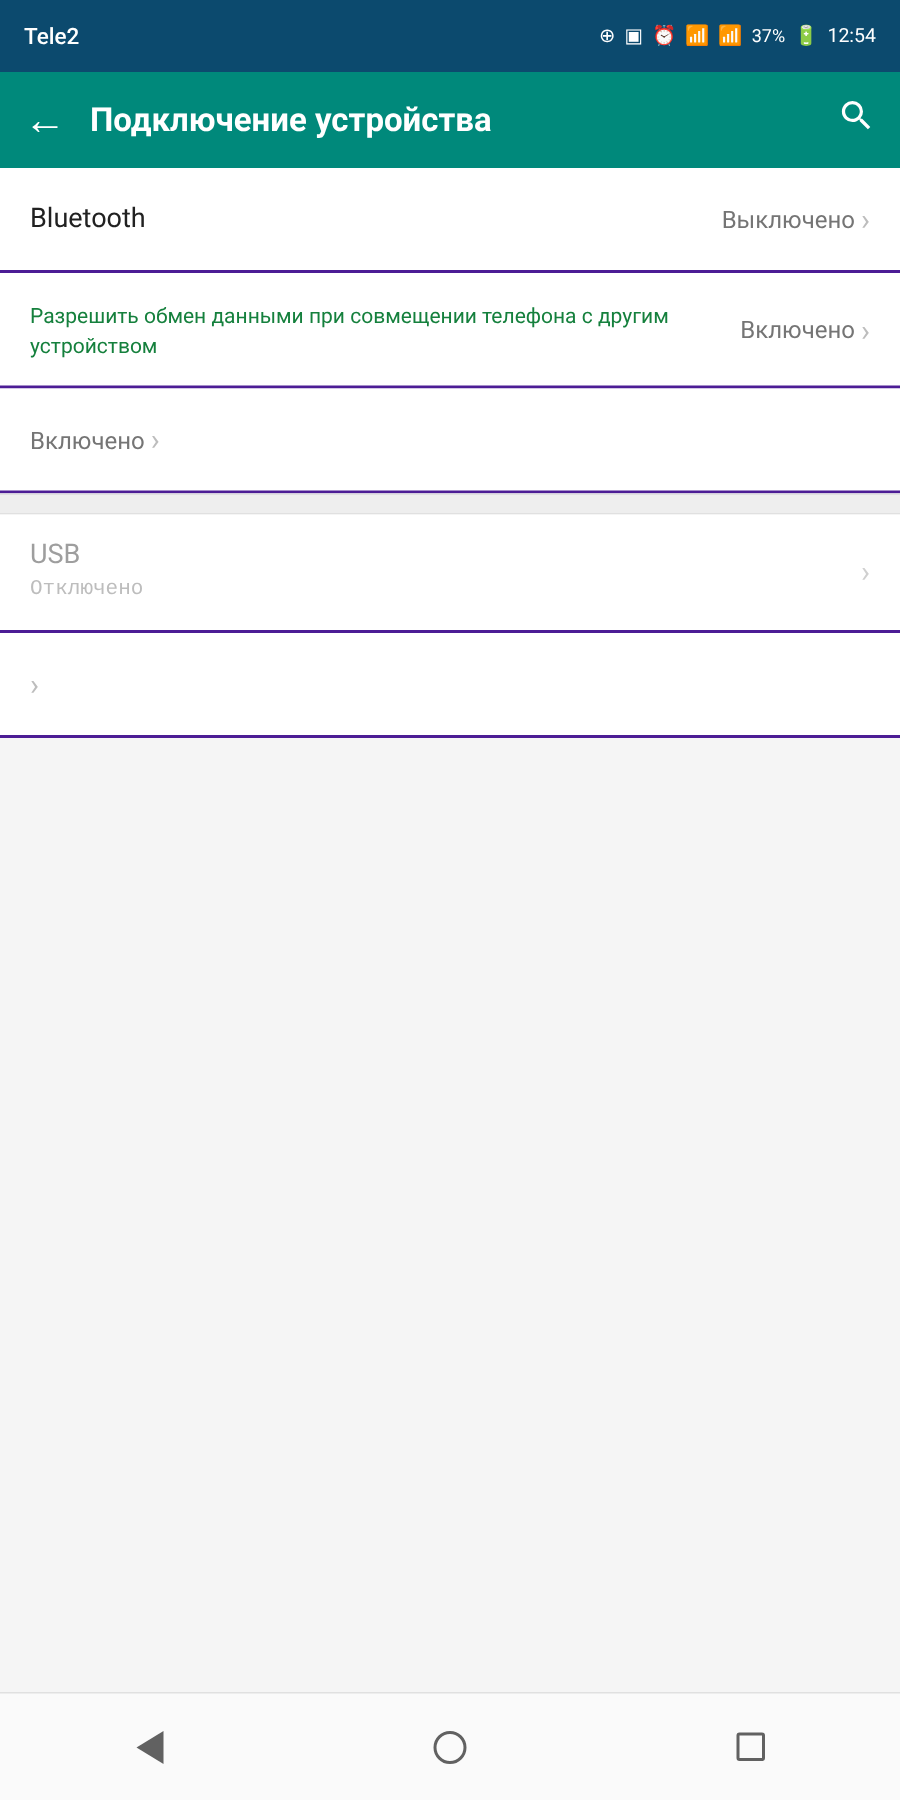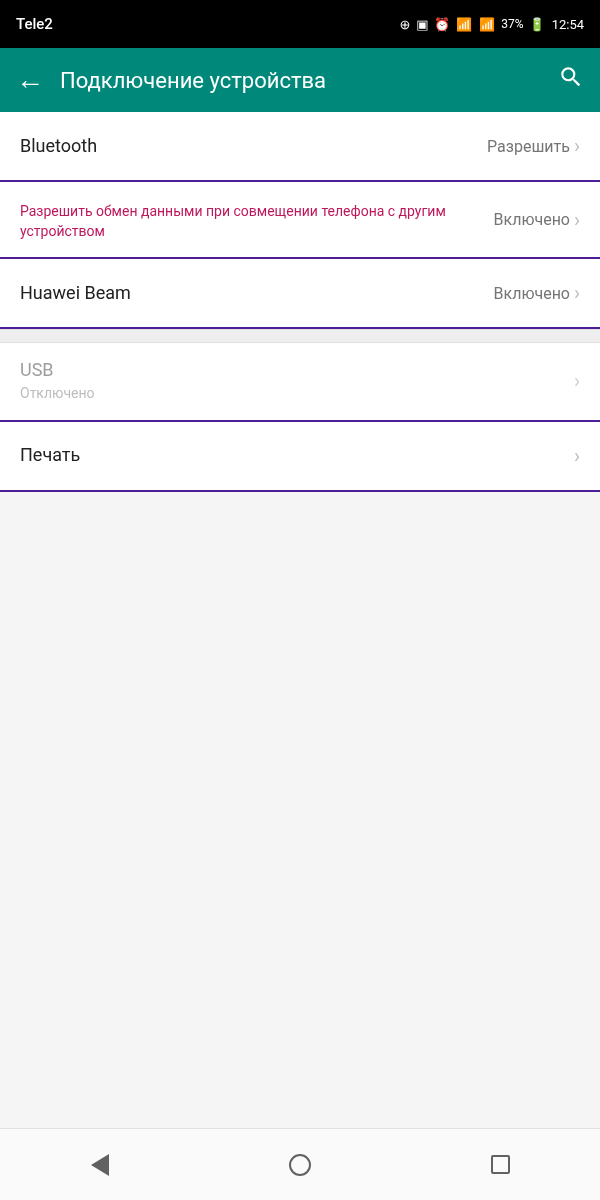--- a/index.html
+++ b/index.html
@@ -8,21 +8,21 @@
       width: 600px;
       height: 1200px;
       font-family: 'Roboto', Arial, sans-serif;
       background: #f5f5f5;
       overflow: hidden;
       position: relative;
     }
 
     
     .status-bar {
-      background: #000000;
+      background: #0c4a6e;
       height: 48px;
       display: flex;
       align-items: center;
       justify-content: space-between;
       padding: 0 16px;
       color: white;
       font-size: 15px;
     }
 
     .status-bar-left {
@@ -50,21 +50,21 @@
       font-size: 28px;
       margin-right: 16px;
       cursor: pointer;
       color: white;
       line-height: 1;
     }
 
     .top-bar-title {
       flex: 1;
       font-size: 22px;
-      font-weight: 400;
+      font-weight: 700;
       color: white;
     }
 
     .top-bar-search {
       font-size: 26px;
       cursor: pointer;
       color: white;
     }
 
     
@@ -96,27 +96,28 @@
       font-weight: 400;
       margin-bottom: 2px;
     }
 
     .menu-item-title.disabled {
       color: #9e9e9e;
     }
 
     .menu-item-subtitle {
       font-size: 14px;
-      color: #be185d;
+      color: #15803d;
       line-height: 1.4;
       margin-top: 4px;
     }
 
     .menu-item-subtitle.disabled {
       color: #bdbdbd;
+      font-family: Liberation Mono, monospace;
     }
 
     .menu-item-right {
       display: flex;
       align-items: center;
       gap: 4px;
       white-space: nowrap;
     }
 
     .menu-item-status {
@@ -216,61 +217,55 @@
   </span>
 </div>
 
 <div class="content">
 
   <div class="menu-item">
     <div class="menu-item-left">
       <div class="menu-item-title">Bluetooth</div>
     </div>
     <div class="menu-item-right">
-      <span class="menu-item-status">Разрешить</span>
+      <span class="menu-item-status">Выключено</span>
       <span class="chevron">›</span>
     </div>
   </div>
 
   <div class="menu-item">
     <div class="menu-item-left">
       <div class="menu-item-subtitle">Разрешить обмен данными при совмещении телефона с другим устройством</div>
     </div>
     <div class="menu-item-right">
       <span class="menu-item-status">Включено</span>
       <span class="chevron">›</span>
     </div>
   </div>
 
   <div class="menu-item">
-    <div class="menu-item-left">
-      <div class="menu-item-title">Huawei Beam</div>
-    </div>
     <div class="menu-item-right">
       <span class="menu-item-status">Включено</span>
       <span class="chevron">›</span>
     </div>
   </div>
 
   <div class="section-divider"></div>
 
   <div class="menu-item" style="cursor:default;">
     <div class="menu-item-left">
       <div class="menu-item-title disabled">USB</div>
       <div class="menu-item-subtitle disabled">Отключено</div>
     </div>
     <div class="menu-item-right">
       <span class="chevron disabled">›</span>
     </div>
   </div>
 
   <div class="menu-item">
-    <div class="menu-item-left">
-      <div class="menu-item-title">Печать</div>
-    </div>
     <div class="menu-item-right">
       <span class="chevron">›</span>
     </div>
   </div>
 
 </div>
 
 <div class="bottom-nav">
   <div class="nav-btn">
     <div class="triangle-back"></div>

